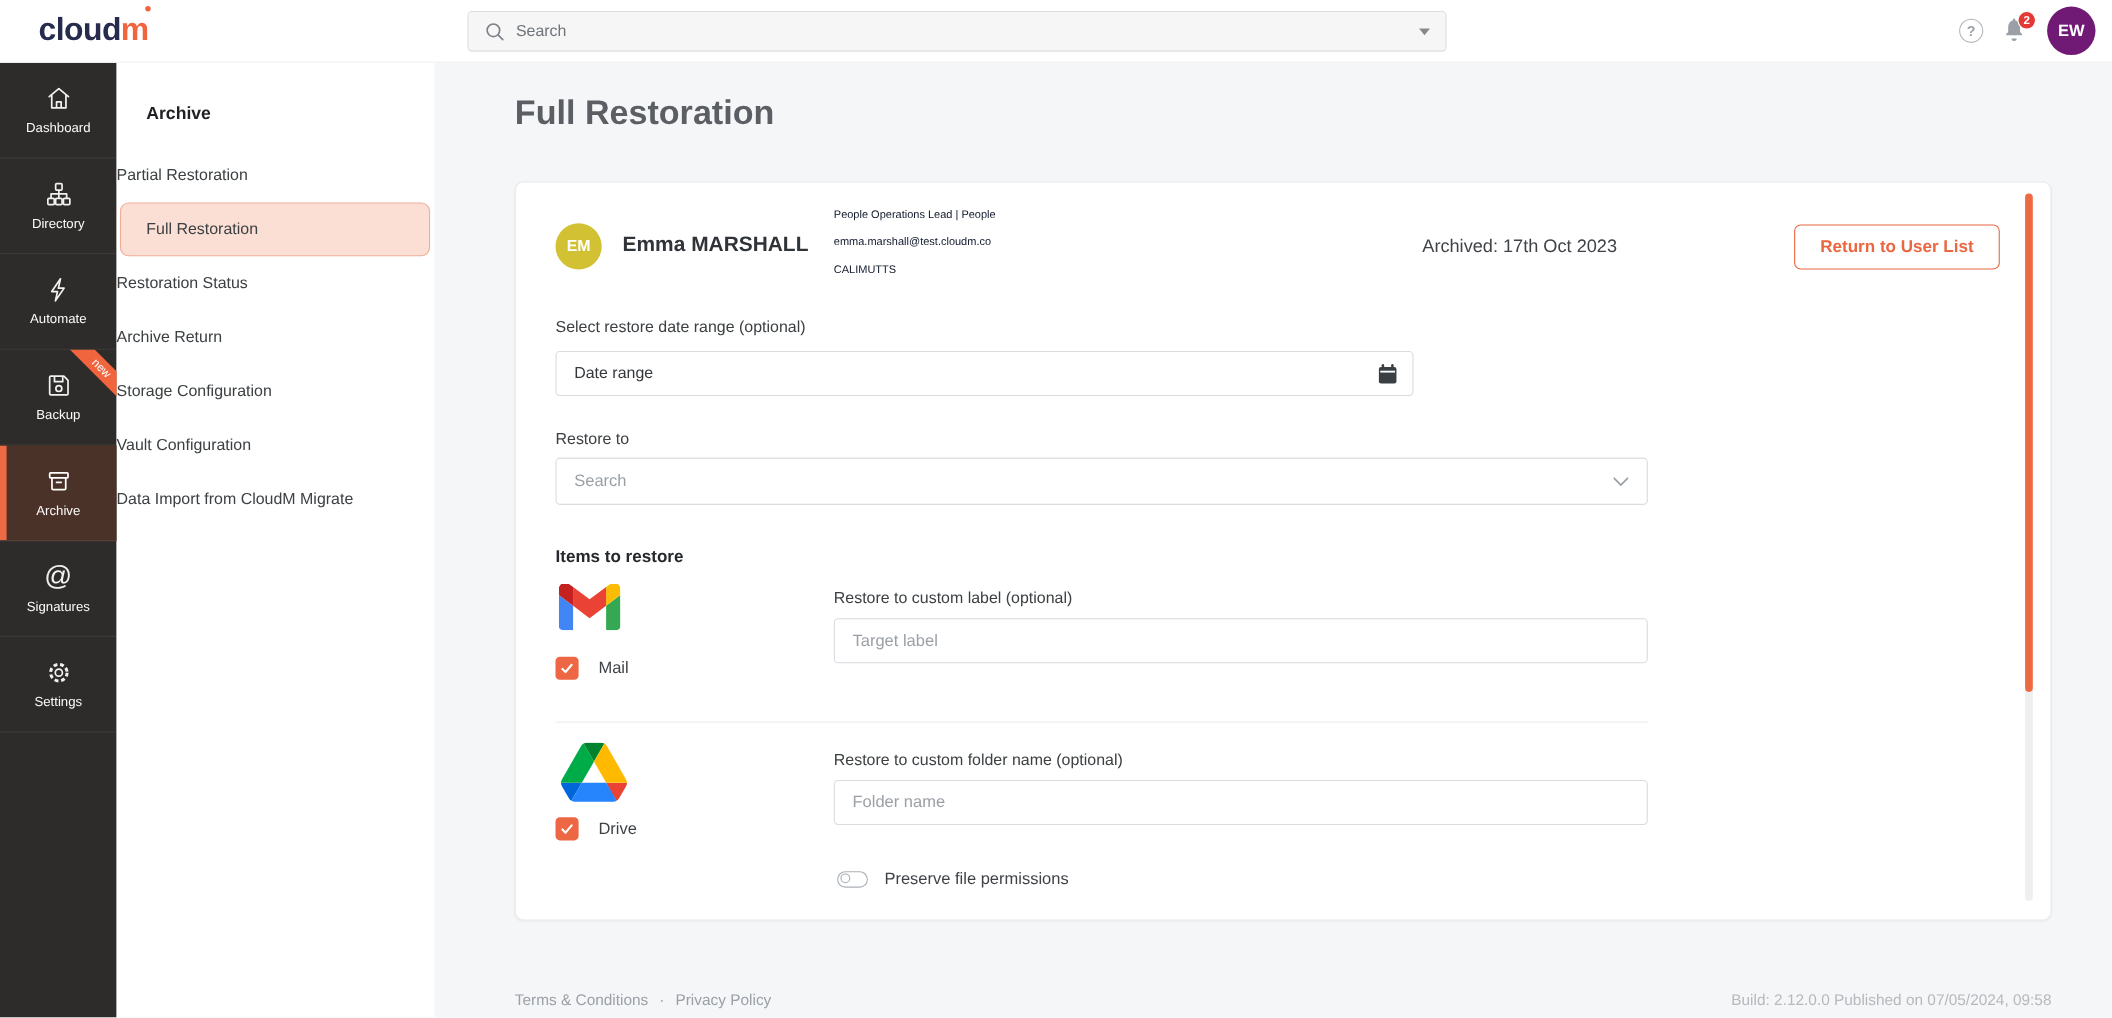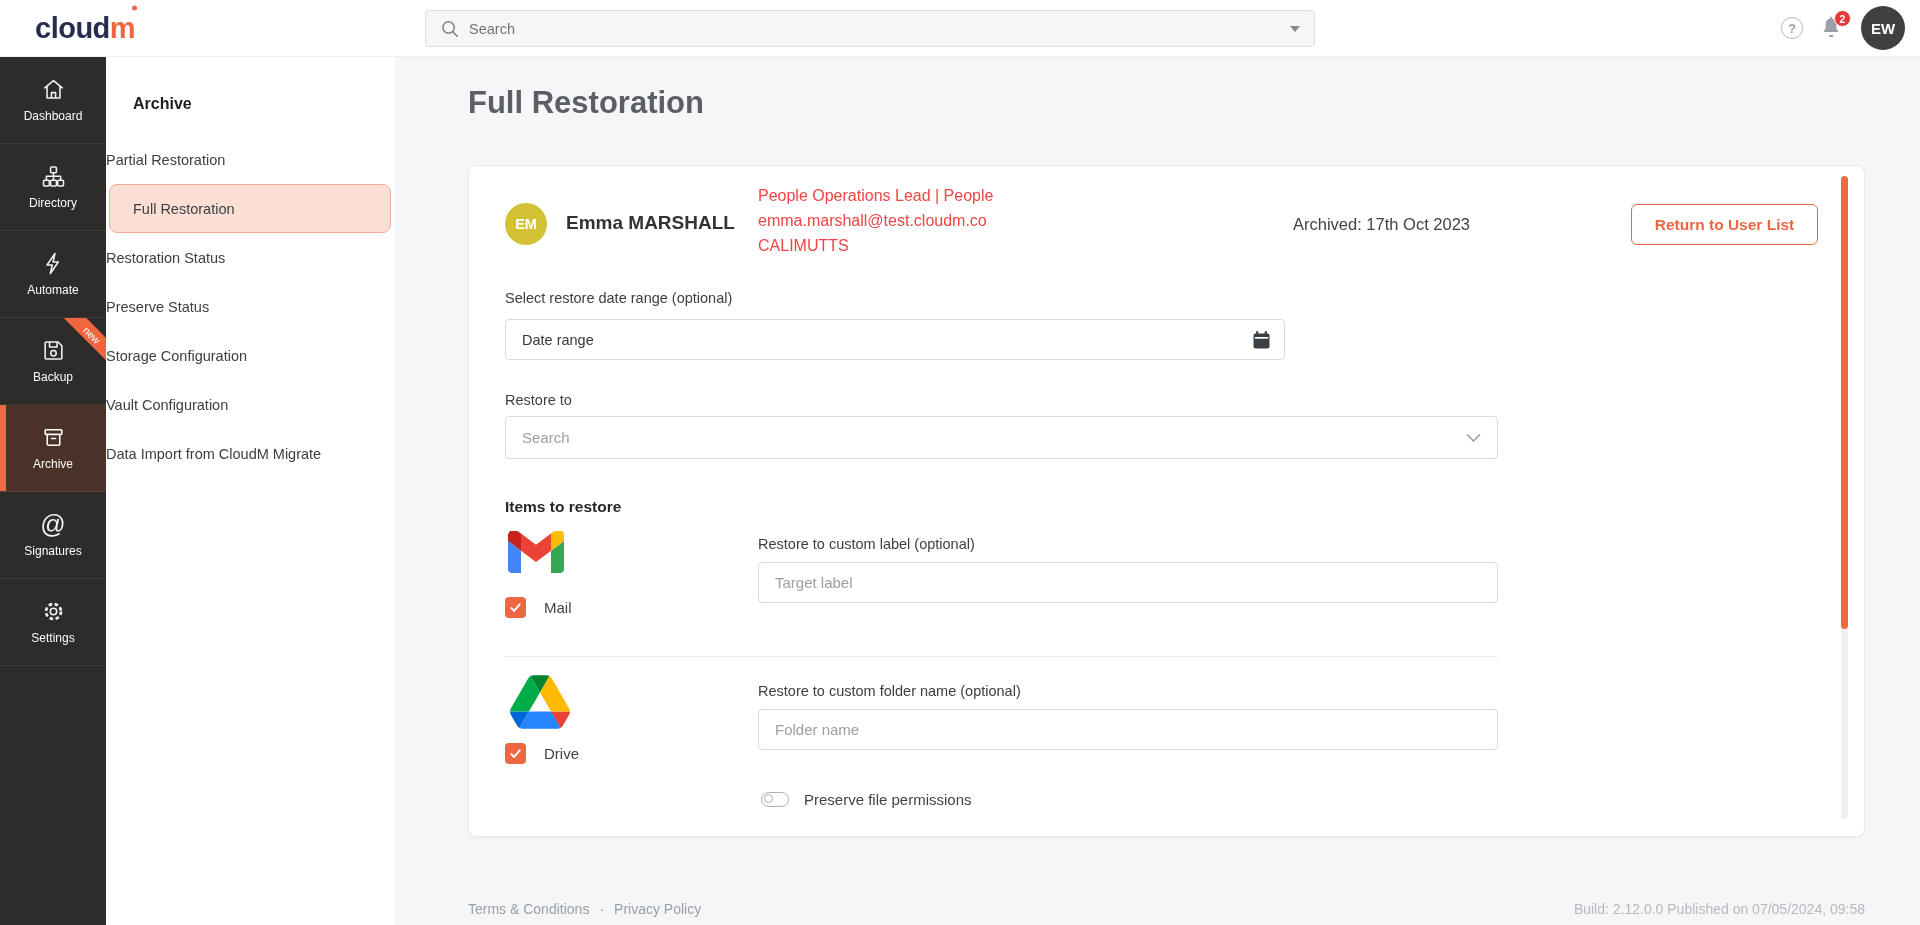--- a/index.html
+++ b/index.html
@@ -23,21 +23,21 @@
   .search-caret { width:0; height:0; border-left:5px solid transparent; border-right:5px solid transparent;
                   border-top:6px solid #85898e; }
   .topbar-right { position:absolute; right:15px; top:0; height:100%; display:flex; align-items:center; gap:16px; }
   .help-circle { width:22px; height:22px; border:1.7px solid #b2b6bb; border-radius:50%;
                  color:#9aa0a6; font-size:13px; font-weight:700; display:flex; align-items:center;
                  justify-content:center; cursor:pointer; }
   .bell-wrap { position:relative; width:26px; height:26px; cursor:pointer; }
   .badge { position:absolute; top:-5px; right:-6px; min-width:17px; height:17px; padding:0 4px;
            background:#e53935; border:1.5px solid #ffffff; border-radius:9px; color:#fff;
            font-size:10.5px; font-weight:700; display:flex; align-items:center; justify-content:center; }
-  .avatar-ew { width:44px; height:44px; border-radius:50%; background:#404040; color:#ffffff;
+  .avatar-ew { width:44px; height:44px; border-radius:50%; background:#701a75; color:#ffffff;
                font-size:15px; font-weight:700; display:flex; align-items:center; justify-content:center;
                cursor:pointer; }
 
   
   .body-row { display:flex; height:868px; }
 
   
   .rail { width:106px; background:#2d2c2b; flex-shrink:0; }
   .rail-item { position:relative; height:87px; display:flex; flex-direction:column; align-items:center;
                justify-content:center; gap:7px; border-bottom:1px solid rgba(255,255,255,0.07);
@@ -63,21 +63,21 @@
   .main { flex:1; padding:25px 75px 0 73px; }
   .page-title { font-size:31px; font-weight:700; color:#5b5f63; line-height:42px; }
 
   .card { position:relative; margin-top:41px; width:1397px; height:672px; background:#ffffff;
           border:1px solid #e8eaed; border-radius:8px; box-shadow:0 1px 2px rgba(0,0,0,0.04); }
 
   .user-avatar { position:absolute; left:36px; top:37px; width:42px; height:42px; border-radius:50%;
                  background:#d2c233; color:#ffffff; font-size:14.5px; font-weight:700;
                  display:flex; align-items:center; justify-content:center;text-align:right; }
   .user-name { position:absolute; left:97px; top:44px; font-size:19px; font-weight:700; color:#303438; line-height:26px; }
-  .user-info { position:absolute; left:289px; top:17px; font-size:16px; color:#ef4444; line-height:25px; }
+  .user-info { position:absolute; left:289px; top:17px; font-size:10px; color:#0f172a; line-height:25px; }
   .archived-text { position:absolute; left:824px; top:46px; font-size:16.5px; color:#3f4348; line-height:24px; }
   .return-btn { position:absolute; left:1162px; top:38px; width:187px; height:41px; background:#ffffff;
                 border:1.5px solid #ea6742; border-radius:6px; color:#ea6742; font-size:15.5px;
                 font-weight:700; cursor:pointer; font-family:"Liberation Sans", sans-serif; }
 
   .field-label { position:absolute; left:36px; font-size:14.5px; color:#3c4043; }
   .fl-right { left:289px !important; }
   .date-box { position:absolute; left:36px; top:153px; width:780px; height:41px;
               border:1px solid #d8dbdf; border-radius:4px; display:flex; align-items:center;
               padding:0 14px 0 16px; background:#fff; cursor:pointer; }
@@ -225,21 +225,21 @@
       </span>
       <span class="rail-label">Settings</span>
     </div>
   </nav>
 
   <aside class="subnav">
     <h2 class="subnav-heading">Archive</h2>
     <div class="subnav-item">Partial Restoration</div>
     <div class="subnav-item active">Full Restoration</div>
     <div class="subnav-item">Restoration Status</div>
-    <div class="subnav-item">Preserve Status</div>
+    <div class="subnav-item">Archive Return</div>
     <div class="subnav-item">Storage Configuration</div>
     <div class="subnav-item">Vault Configuration</div>
     <div class="subnav-item">Data Import from CloudM Migrate</div>
   </aside>
 
   <main class="main">
     <h1 class="page-title">Full Restoration</h1>
 
     <section class="card">
 

